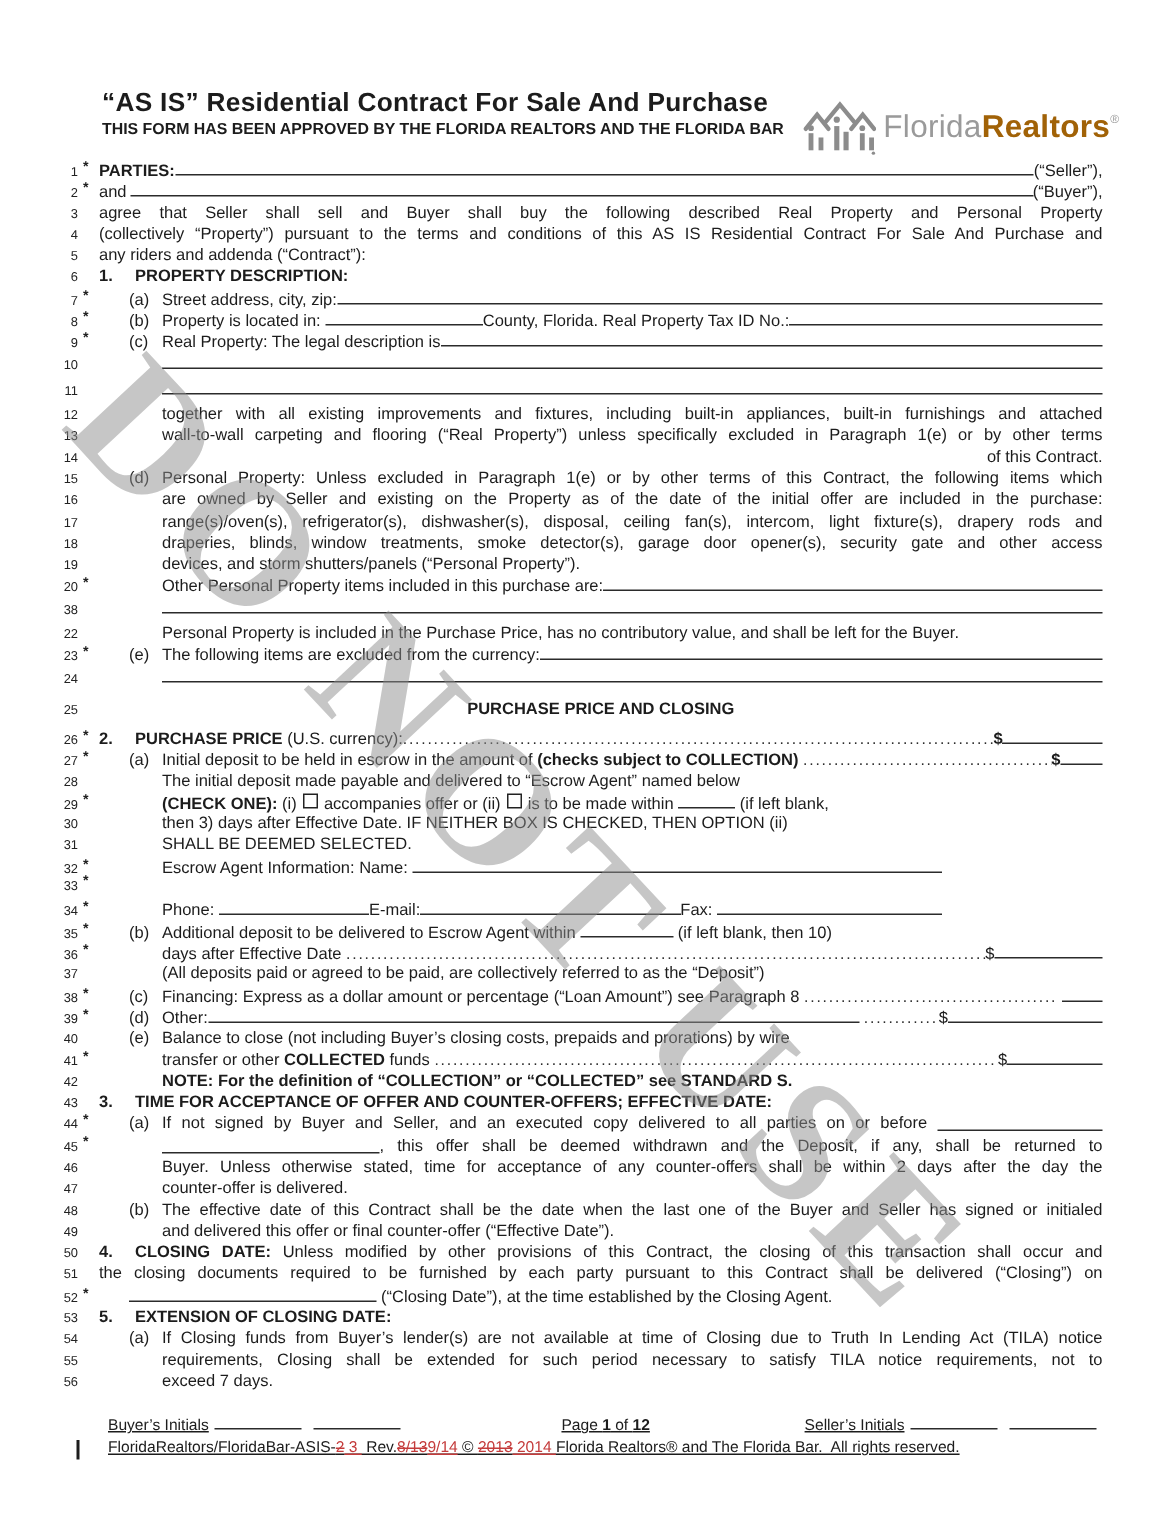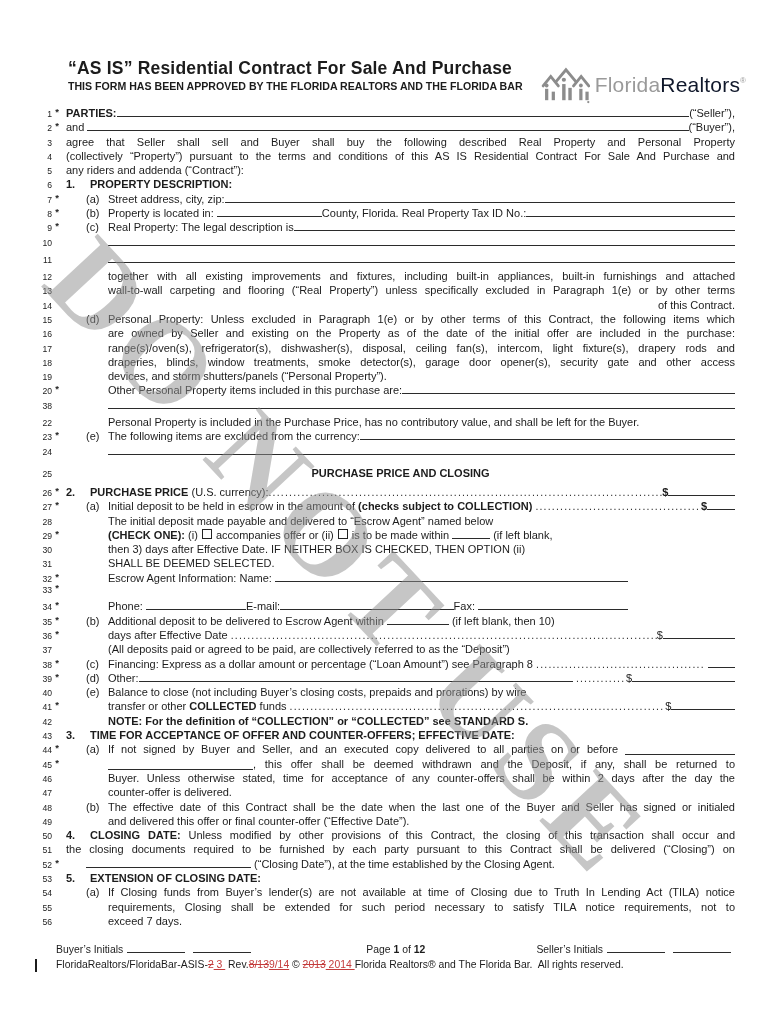--- a/index.html
+++ b/index.html
@@ -12,21 +12,21 @@
     overflow:hidden;
   }
   
   .header{padding-top:58px;margin-left:68px;margin-right:35px;}
   .title{font-size:17.5px;font-weight:bold;letter-spacing:.2px;line-height:20px;}
   .subtitle{font-size:10.6px;font-weight:bold;line-height:13px;margin-top:2px;}
   
   .logo{position:absolute;top:66px;right:24px;display:flex;align-items:center;}
   .logo svg{display:block;margin-right:5px;}
   .logo .brand{font-size:21px;color:#9a9a9a;letter-spacing:.2px;}
-  .logo .brand b{color:#0f172a;font-weight:normal;text-align:right;}
+  .logo .brand b{color:#a16207;font-weight:bold;text-align:right;}
   .logo .reg{font-size:8px;color:#9a9a9a;vertical-align:9px;}
   
   .watermark{
     position:absolute;left:118px;top:212px;
     font-family:"Liberation Serif","DejaVu Serif",serif;
     font-weight:bold;font-size:118px;letter-spacing:10px;
     color:#8f8f8f;opacity:.5;white-space:nowrap;
     transform:rotate(47deg);transform-origin:0 0;
     z-index:6;pointer-events:none;
   }
@@ -46,21 +46,21 @@
   .bold{font-weight:bold;}
   .blank{display:inline-block;border-bottom:1.2px solid #2b2b2b;height:10px;margin-bottom:-2px;}
   .fc .blank.fill{flex:1 1 auto;}
   .dots{flex:1 1 auto;overflow:hidden;white-space:nowrap;height:14.3px;position:relative;}
   .dots::after{content:"....................................................................................................................................................";
     font-size:10.5px;letter-spacing:1.2px;color:#2b2b2b;}
   .dots.fixed{flex:0 0 auto;}
   .spacer{display:inline-block;flex:0 0 auto;}
   .cbox{display:inline-block;width:8px;height:8px;border:1.2px solid #222;margin:0 1px -1px 1px;background:#fff;}
   
-  .footer{margin-top:15px;margin-left:56px;margin-right:35px;font-size:10.4px;}
+  .footer{margin-top:15px;margin-left:72px;margin-right:35px;font-size:10.4px;text-decoration:underline;}
   .frow1{display:flex;align-items:baseline;}
   .f-left,.f-right{display:flex;align-items:baseline;white-space:pre;}
   .f-center{flex:1;text-align:center;white-space:pre;}
   .iblank{display:inline-block;width:58px;border-bottom:1px solid #2b2b2b;height:9px;margin:0 4px -1px 4px;}
   .frow2{position:relative;margin-top:4px;white-space:pre;}
   .changebar{position:absolute;left:-21px;top:0px;width:1.6px;height:13px;background:#1c1c1c;display:inline-block;}
   .rl-old{color:var(--redline,#c43b3b);text-decoration:line-through;}
   .rl-new{color:var(--redline,#c43b3b);text-decoration:underline;}
 </style>
 </head>

